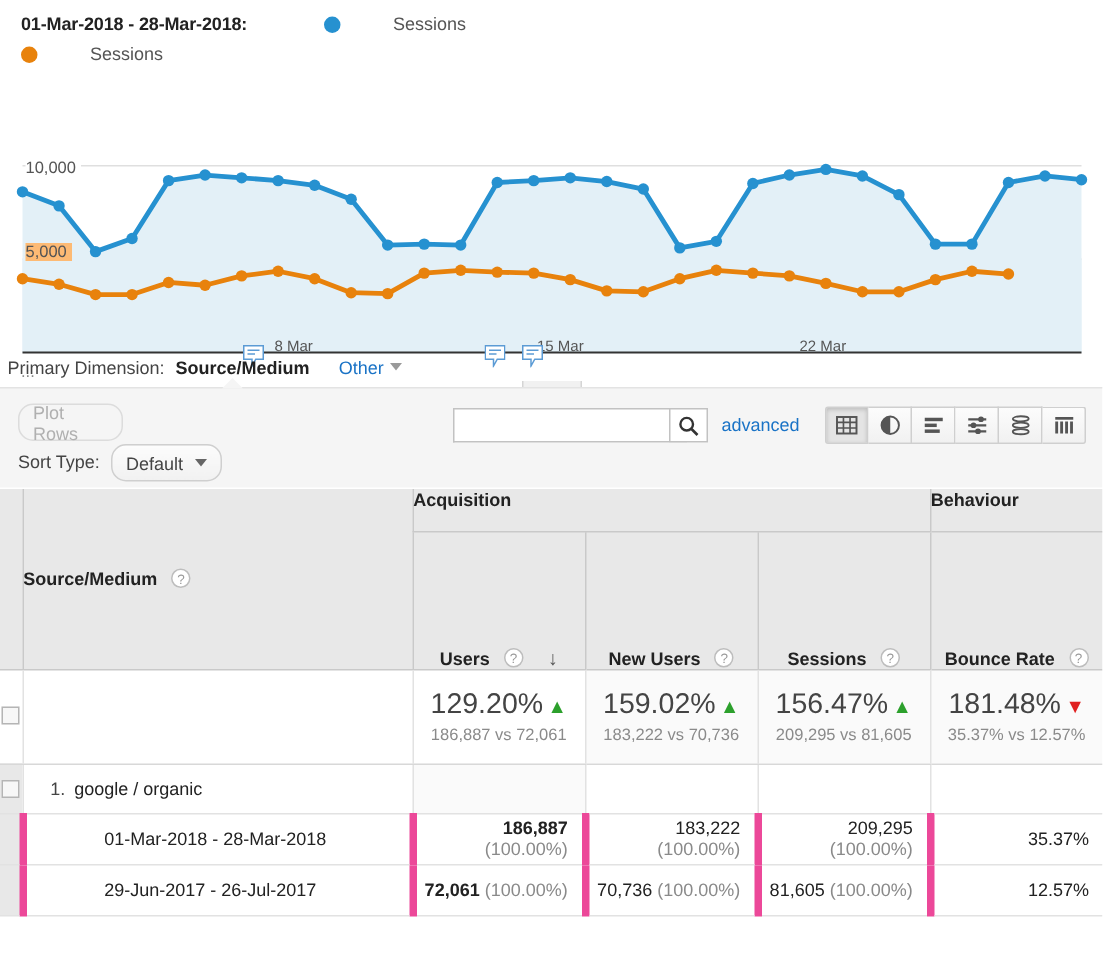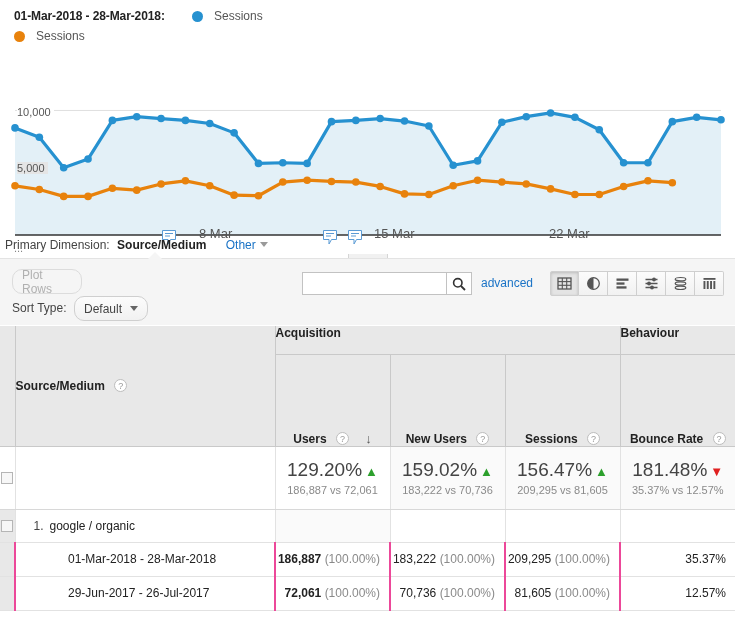--- a/index.html
+++ b/index.html
@@ -8,38 +8,38 @@
     width: 735px; height: 643px;
     background: #fff;
     font-family: "Liberation Sans", sans-serif;
     color: #333;
     overflow: hidden;
   }
   .page { position: relative; width: 735px; height: 643px; }
 
   
   .legend { padding: 6px 0 0 14px; }
-  .legend-row { display: flex; align-items: center; height: 20px; }
+  .legend-row { display: flex; align-items: center; height: 20px; gap: 24px; }
   .legend-label {
     font-size: 12px; font-weight: bold; color: #222;
     width: 178px; letter-spacing: -0.1px;
   }
   .legend-dot { width: 11px; height: 11px; border-radius: 50%; margin-right: 11px; }
   .legend-series { font-size: 12px; color: #555; }
 
   
   .chart-wrap { position: relative; width: 723px; height: 150px; margin-top: 4px; }
   .chart-svg { display: block; }
   .y-label {
     position: absolute; font-size: 11px; color: #555;
     background: #fff; padding: 0 3px 0 0; left: 17px;
   }
   .y-10000 { top: 56px; }
-  .y-5000  { top: 112px; background: #e5e5e5; }
-  .x-label { position: absolute; font-size: 13px; color: #555; top: 176px; margin-left: 16px; }
+  .y-5000  { top: 112px; background: #fdba74; }
+  .x-label { position: absolute; font-size: 10px; color: #555; top: 176px; }
   .ellipsis { position: absolute; left: 14px; top: 192px; font-size: 11px; color: #888; }
 
   .anno {
     position: absolute; top: 180px; width: 14px; height: 15px;
   }
 
   .chart-expander {
     position: absolute; left: 348px; top: 204px;
     width: 40px; height: 13px;
     background: #f1f1f1; border: 1px solid #d5d5d5; border-top: none;
@@ -151,21 +151,21 @@
   .arrow-down { color: #e02020; font-size: 13px; margin-left: 3px; }
   .sum-sub { font-size: 11px; color: #8a8a8a; margin-top: 3px; }
 
   .grp-row td { border-bottom: 1px solid #e2e2e2; border-left: 1px solid #e2e2e2;
     height: 33px; background: #fff; font-size: 12px; }
   .grp-row td.chk { background: #e8e8e8; border-left: none; text-align: center; }
   .grp-row td.blank { background: #fafafa; }
   .grp-idx { color: #444; padding-left: 18px; display: inline-block; width: 34px; }
   .grp-name { color: #222; }
 
-  .data-row td { border-bottom: 1px solid #e2e2e2; border-left: 2px solid #ec4899;
+  .data-row td { border-bottom: 1px solid #e2e2e2; border-left: 5px solid #ec4899;
     height: 34px; background: #fff; font-size: 12px; color: #222; }
   .data-row td.chk { background: #e8e8e8; border-left: none; }
   .data-row td.dim { padding-left: 52px; }
   .data-row td.num { text-align: right; padding-right: 9px; }
   .data-row .strong { font-weight: bold; margin-top: 32px; }
   .data-row .pct { color: #8a8a8a; }
 
   .cb {
     width: 12px; height: 12px; border: 1px solid #b5b5b5; background: #f7f7f7;
     display: inline-block; vertical-align: middle; cursor: pointer;

